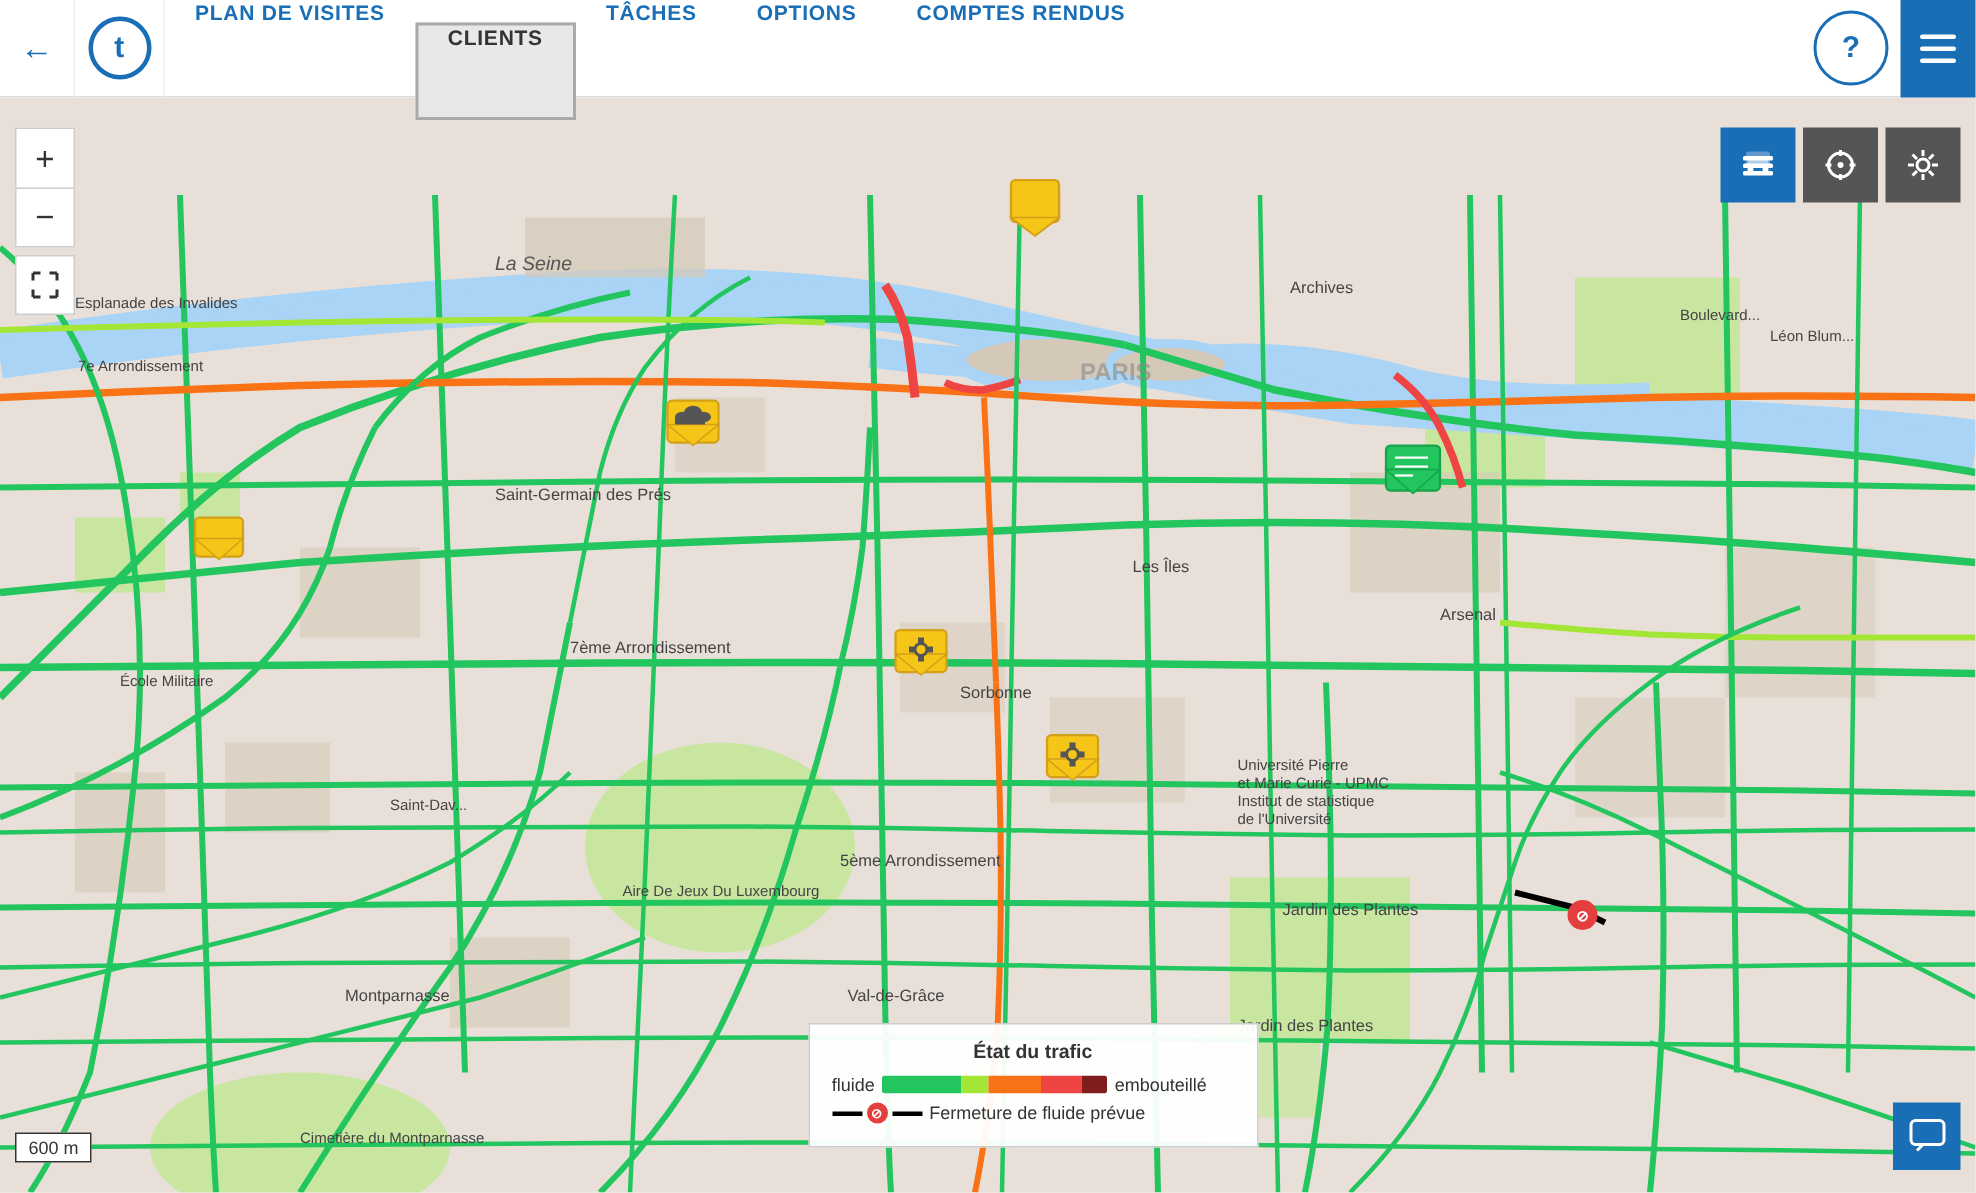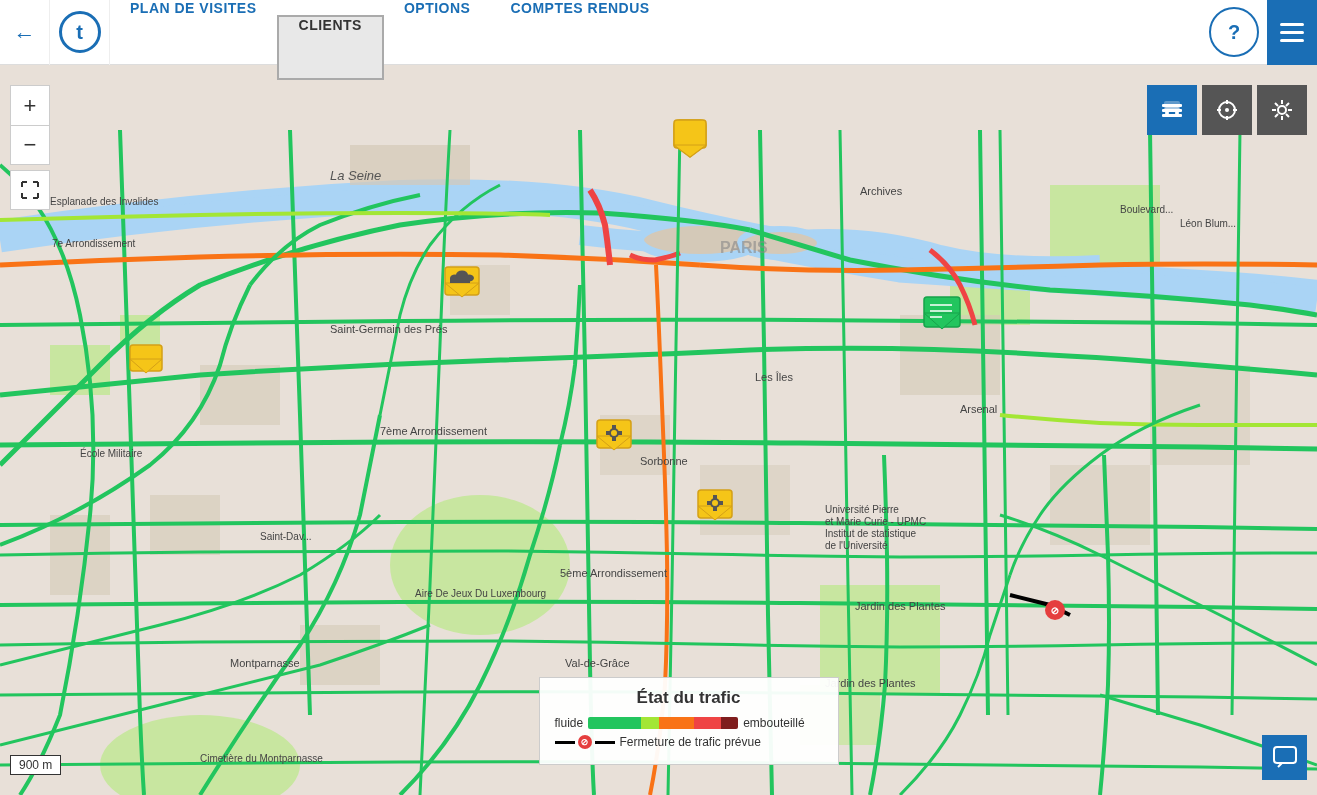--- a/index.html
+++ b/index.html
@@ -157,21 +157,21 @@
       bottom: 30px;
       left: 50%;
       transform: translateX(-40%);
       background: rgba(255,255,255,0.95);
       border: 1px solid #ccc;
       padding: 10px 15px;
       z-index: 10;
       min-width: 300px;
     }
     .legend-title {
-      font-size: 17px;
+      font-size: 13px;
       font-weight: bold;
       color: #333;
       text-align: center;
       margin-bottom: 8px;
     }
     .legend-row {
       display: flex;
       align-items: center;
       gap: 5px;
       margin-bottom: 5px;
@@ -227,20 +227,23 @@
   <div id="logo">
     <div class="logo-circle">
       <span>t</span>
     </div>
   </div>
   <div class="nav-item">
     <span>PLAN DE VISITES</span>
   </div>
   <div class="nav-item active">
     <span>CLIENTS</span>
+  </div>
+  <div class="nav-item">
+    <span>TÂCHES</span>
   </div>
   <div class="nav-item">
     <span>OPTIONS</span>
   </div>
   <div class="nav-item">
     <span>COMPTES RENDUS</span>
   </div>
   <div class="nav-spacer"></div>
   <div id="help-btn">
     <span>?</span>
@@ -468,21 +471,21 @@
       <svg width="28" height="28" viewBox="0 0 28 28">
         <circle cx="14" cy="14" r="4" stroke="#fff" stroke-width="2" fill="none"></circle>
         <path d="M14,4 L14,8 M14,20 L14,24 M4,14 L8,14 M20,14 L24,14 M7,7 L10,10 M18,18 L21,21 M21,7 L18,10 M10,18 L7,21" stroke="#fff" stroke-width="2"></path>
       </svg>
     </div>
   </div>
 
   <div id="scale-bar">
     <div class="scale-line">
       <div class="scale-box">
-        <span>900 m</span>
+        <span>600 m</span>
       </div>
     </div>
   </div>
 
   <div id="traffic-legend">
     <div class="legend-title">État du trafic</div>
     <div class="legend-row">
       <span>fluide</span>
       <div class="traffic-bar">
         <div class="bar-green"></div>
@@ -492,21 +495,21 @@
         <div class="bar-dark-red"></div>
       </div>
       <span>embouteillé</span>
     </div>
     <div class="legend-row">
       <div class="road-closure-line">
         <div class="dash-line"></div>
         <div class="stop-circle">⊘</div>
         <div class="dash-line"></div>
       </div>
-      <span>Fermeture de trafic prévue</span>
+      <span>Fermeture de fluide prévue</span>
     </div>
   </div>
 
   <div id="chat-btn">
     <svg width="26" height="26" viewBox="0 0 26 26">
       <rect x="2" y="2" width="22" height="16" rx="3" fill="none" stroke="#fff" stroke-width="2"></rect>
       <path d="M6,22 L10,18 L22,18" fill="none" stroke="#fff" stroke-width="2"></path>
     </svg>
   </div>
 </div>

